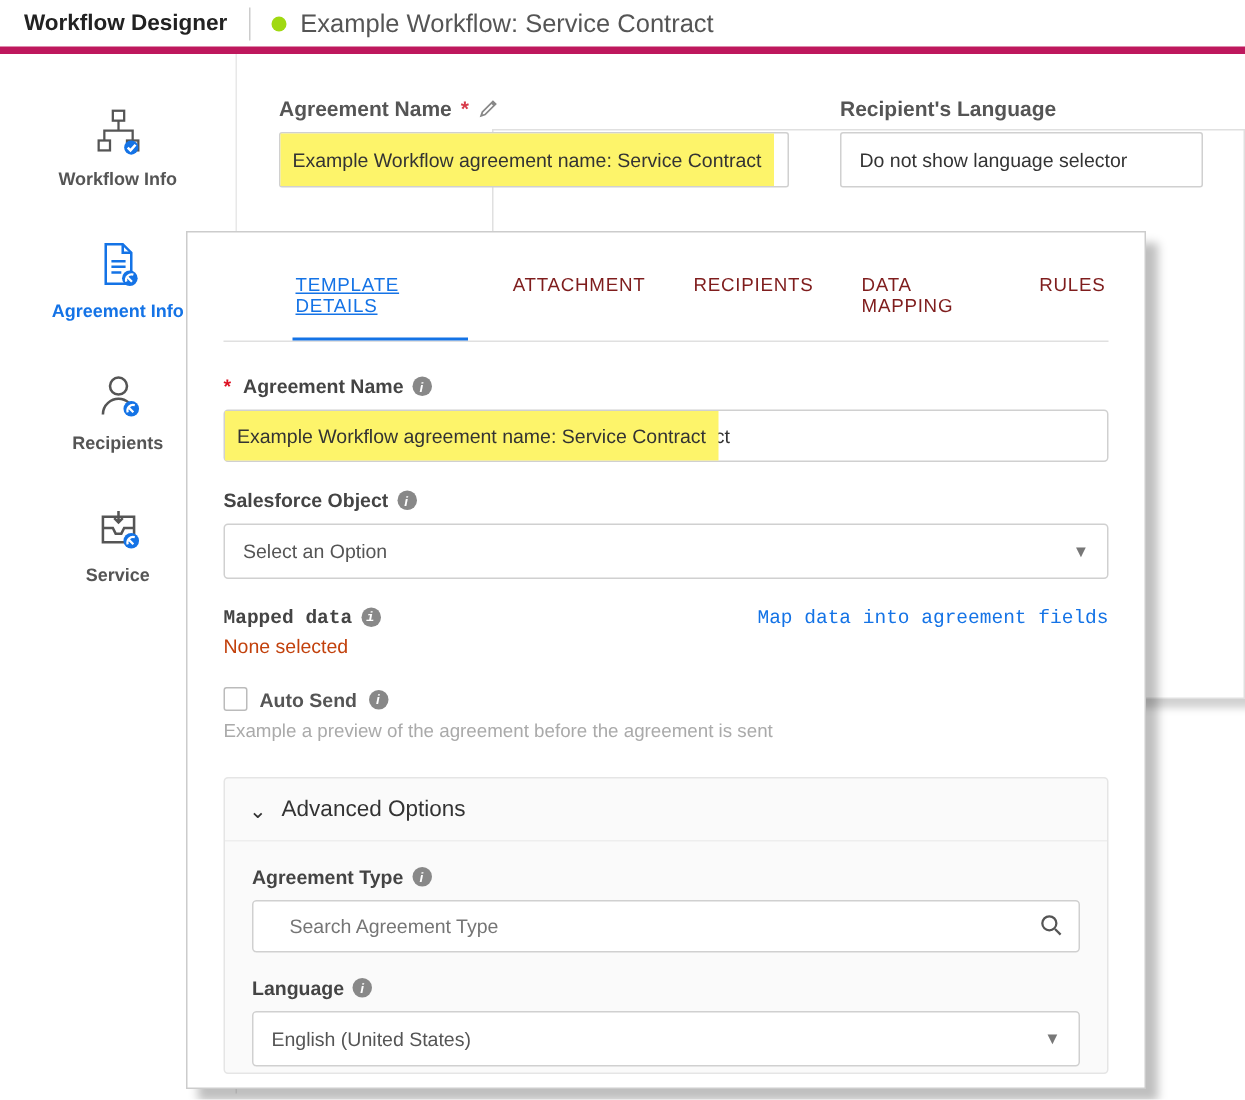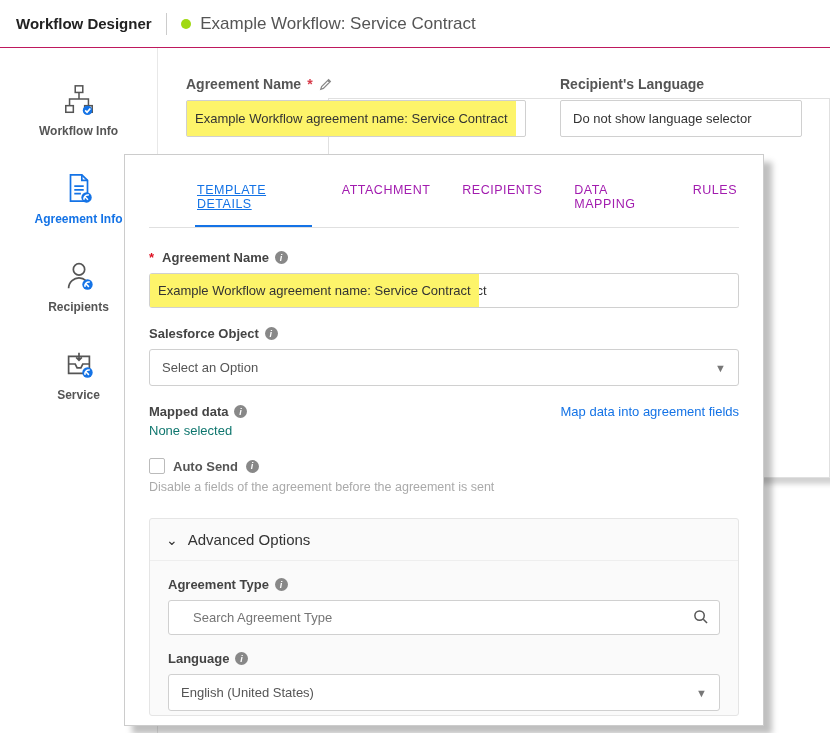--- a/index.html
+++ b/index.html
@@ -7,22 +7,22 @@
     font-family: -apple-system, BlinkMacSystemFont, "Segoe UI", Arial, sans-serif;
     font-size: 13px;
     color: #333;
     background: #fff;
     width: 830px;
     height: 733px;
     position: relative;
     overflow: hidden;
   }
   .topbar {
-    height: 48px;
-    border-bottom: 1px solid #be185d;
+    height: 36px;
+    border-bottom: 5px solid #be185d;
     display: flex;
     align-items: center;
     padding: 0 16px;
     gap: 14px;
   }
   .topbar-title {
     font-weight: 600;
     font-size: 15px;
     color: #222;
   }
@@ -120,21 +120,21 @@
   .tabs {
     display: flex;
     gap: 28px;
     border-bottom: 1px solid #e0e0e0;
     margin-bottom: 22px;
   }
   .tab {
     padding: 8px 2px 14px 2px;
     font-size: 12.5px;
     letter-spacing: .5px;
-    color: #a21caf;
+    color: #7f1d1d;
     cursor: pointer;
     border-bottom: 2px solid transparent;
   }
   .tab.active {
     color: #1473e6;
     border-bottom: 2px solid #1473e6;
     text-decoration: underline;
     margin-left: 46px;
   }
   .mlabel {
@@ -184,23 +184,24 @@
     justify-content:space-between;
     align-items:center;
     cursor:pointer;
     background:#fff;
   }
   .caret { font-size:11px; color:#777; }
   .section-gap { margin-bottom:18px; }
   .mapped-row {
     display:flex; justify-content:space-between; align-items:flex-start;
     margin-bottom:4px;
+    font-family:Liberation Mono, monospace;
   }
   .link { color:#1473e6; font-size:13px; cursor:pointer;}
-  .muted { color:#0f766e; font-size:13px; }
+  .muted { color:#c2410c; font-size:13px; }
   .check-row { display:flex; align-items:center; gap:8px; margin-top:20px; margin-bottom:6px;}
   .chk {
     width:16px; height:16px; border:1px solid #bbb; border-radius:2px; background:#fff; cursor:pointer;
   }
   .help { color:#aaa; font-size:12.5px; }
   .adv-panel {
     margin-top:24px;
     border:1px solid #e5e5e5;
     background:#fafafa;
     border-radius:3px;
@@ -357,21 +358,21 @@
     </div>
     <span class="link">Map data into agreement fields</span>
   </div>
   <div class="muted">None selected</div>
 
   <div class="check-row">
     <span class="chk"></span>
     <span style="font-weight:600;color:#555">Auto Send</span>
     <span class="info-i">i</span>
   </div>
-  <div class="help">Disable a fields of the agreement before the agreement is sent</div>
+  <div class="help">Example a preview of the agreement before the agreement is sent</div>
 
   <div class="adv-panel">
     <div class="adv-header">
       <span style="font-size:14px;">⌄</span>
       <span>Advanced Options</span>
     </div>
     <div class="adv-body">
       <div class="mlabel">
         <span>Agreement Type</span>
         <span class="info-i">i</span>

